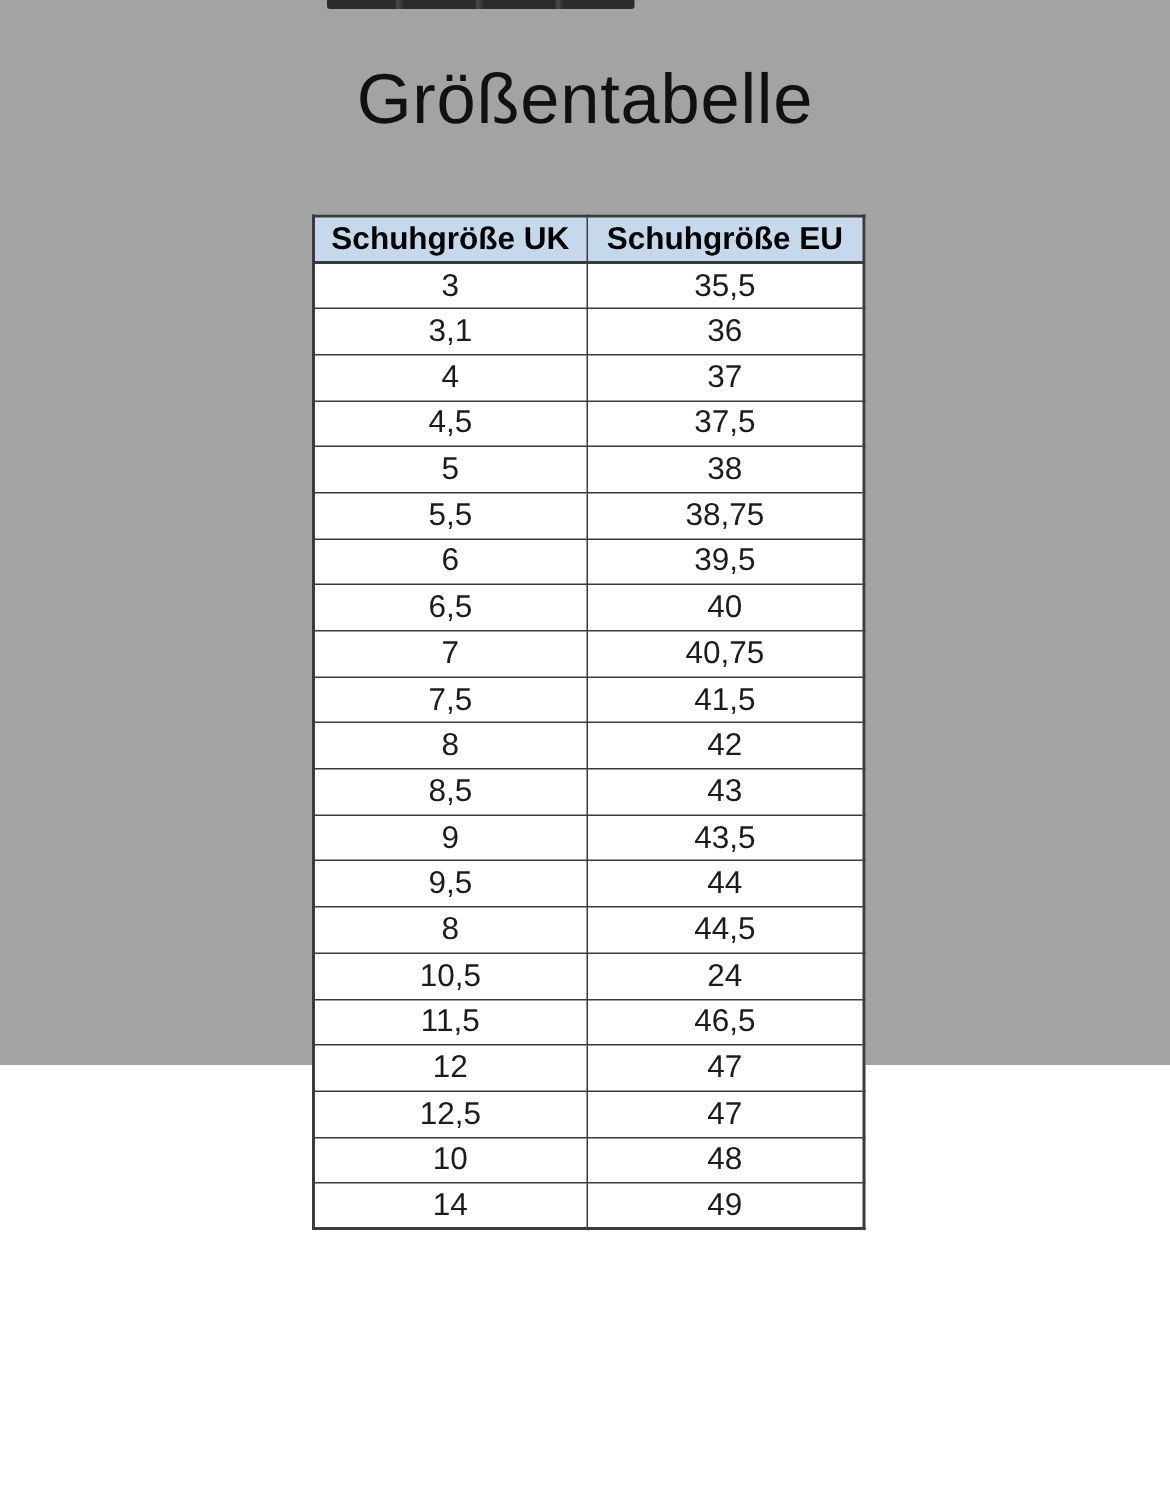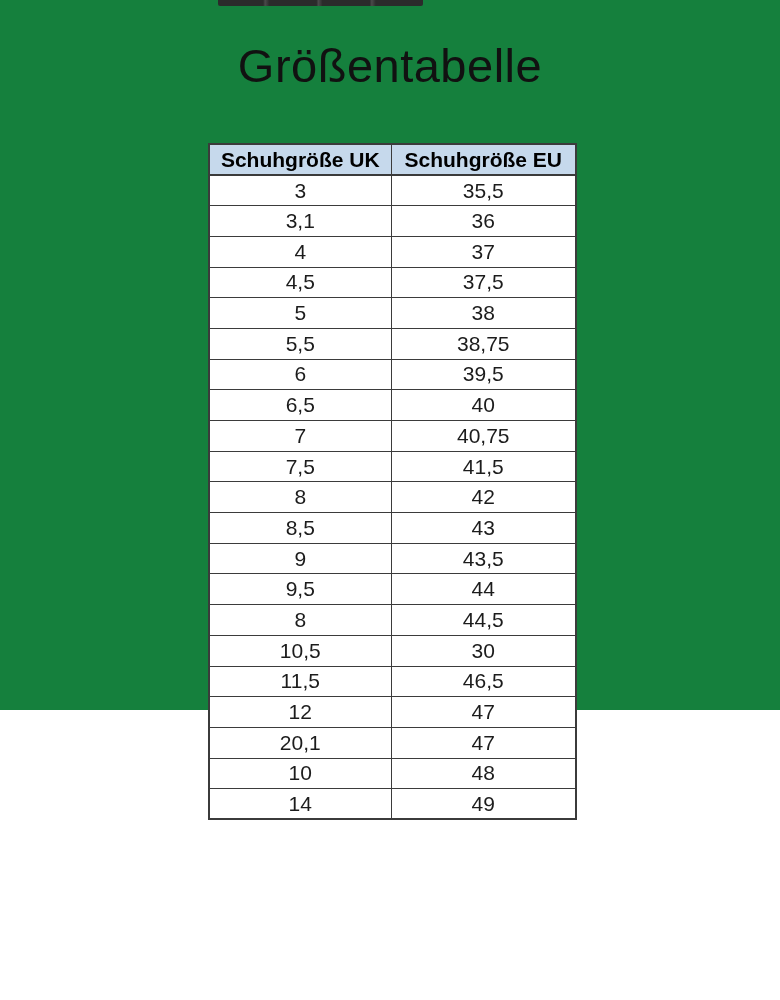--- a/index.html
+++ b/index.html
@@ -13,21 +13,21 @@
     width: 780px;
     height: 1000px;
     background: #ffffff;
     font-family: "Liberation Sans", sans-serif;
     overflow: hidden;
   }
   .page {
     position: relative;
     width: 780px;
     height: 710px;
-    background: #15803d;
+    background: #a3a3a3;
   }
   .redacted-bar {
     position: absolute;
     left: 218px;
     top: 0;
     width: 205px;
     height: 6px;
     background: linear-gradient(90deg,
       var(--redaction-color) 0%,   var(--redaction-color) 22%,
       #4a4a4a 23%,                 var(--redaction-color) 25%,
@@ -164,32 +164,32 @@
           <tr>
             <td>9,5</td>
             <td>44</td>
           </tr>
           <tr>
             <td>8</td>
             <td>44,5</td>
           </tr>
           <tr>
             <td>10,5</td>
-            <td>30</td>
+            <td>24</td>
           </tr>
           <tr>
             <td>11,5</td>
             <td>46,5</td>
           </tr>
           <tr>
             <td>12</td>
             <td>47</td>
           </tr>
           <tr>
-            <td>20,1</td>
+            <td>12,5</td>
             <td>47</td>
           </tr>
           <tr>
             <td>10</td>
             <td>48</td>
           </tr>
           <tr>
             <td>14</td>
             <td>49</td>
           </tr>

